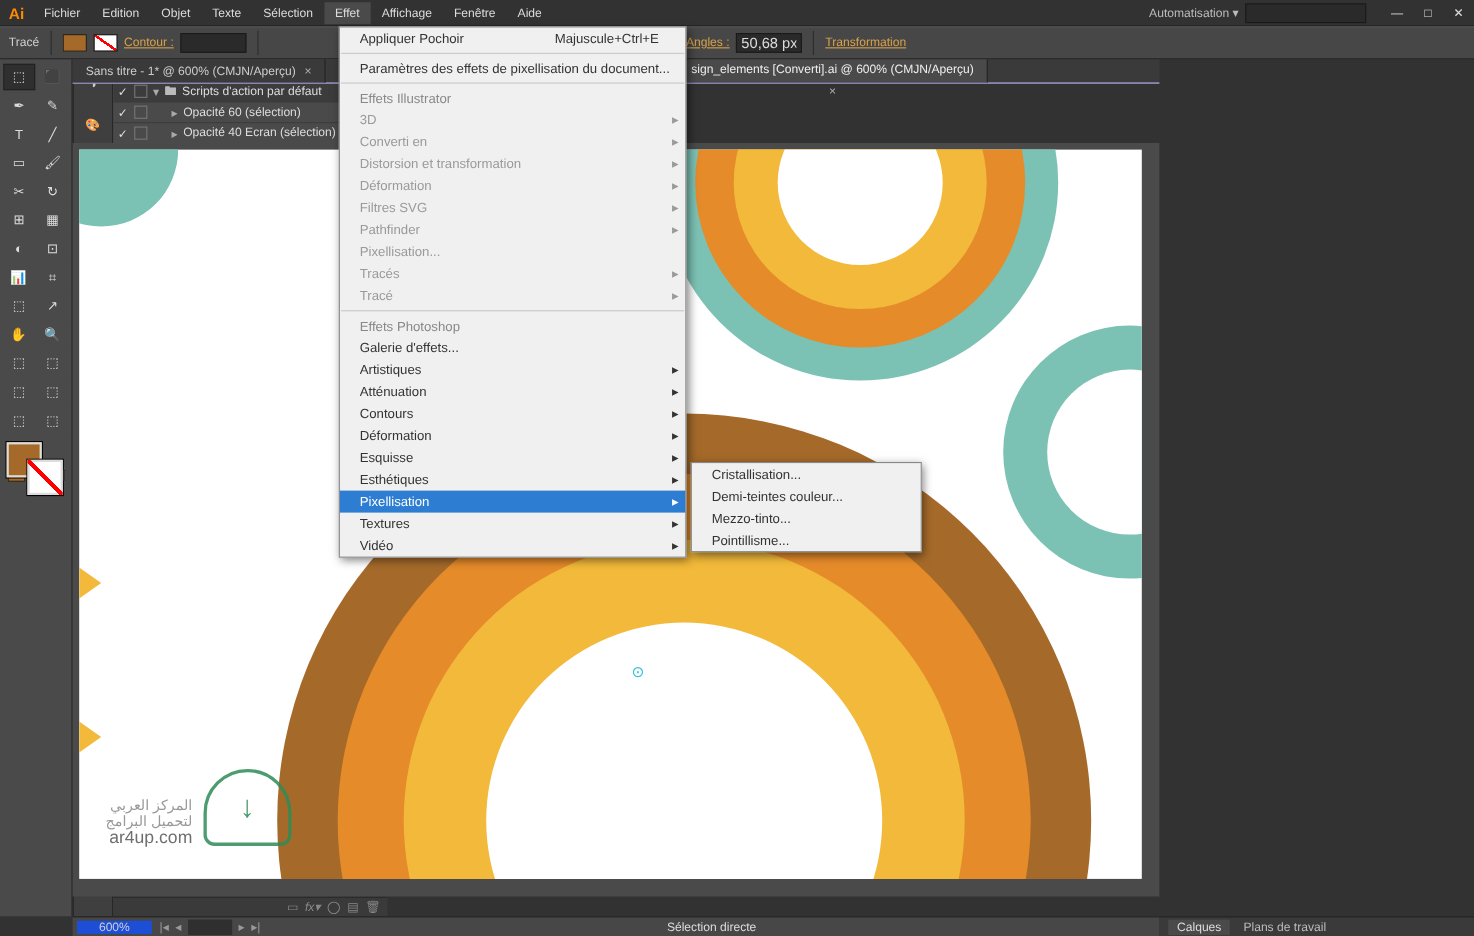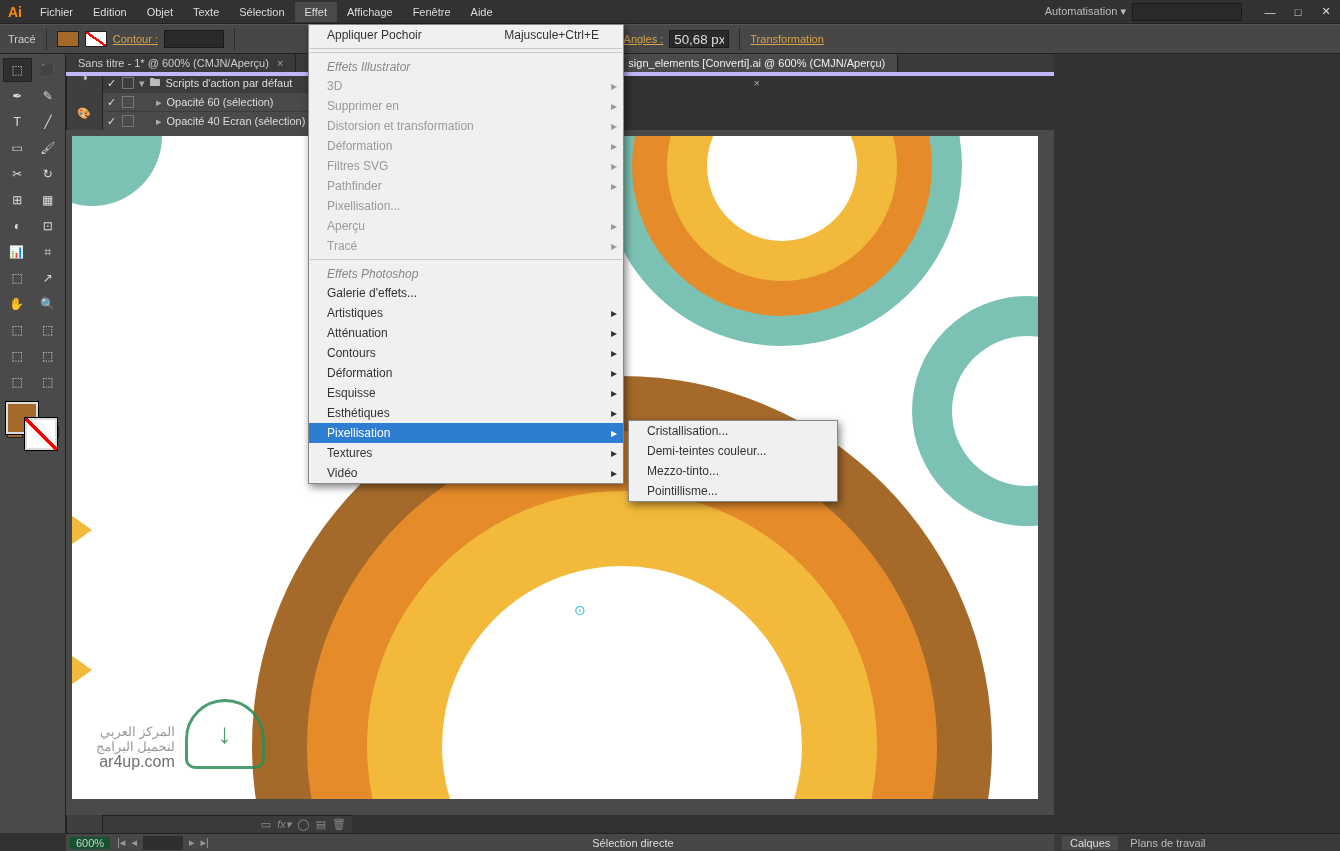--- a/index.html
+++ b/index.html
@@ -25,21 +25,21 @@
 .workrow { position: absolute; top: 54px; left: 0; right: 0; bottom: 18px; display: flex; }
 .toolbox { width: 66px; background: #4a4a4a; border-right: 1px solid #222; display: grid; grid-template-columns: 1fr 1fr; grid-auto-rows: 24px; gap: 2px; padding: 4px 3px; align-content: start; }
 .toolbtn { background: #4a4a4a; border: 1px solid transparent; display: flex; align-items: center; justify-content: center; color: #ddd; font-size: 12px; }
 .toolbtn.sel { background: #2f2f2f; border: 1px solid #222; }
 .colorwell { grid-column: 1 / span 2; height: 58px; position: relative; margin-top: 6px; }
 .colorwell .fg { position: absolute; width: 32px; height: 32px; background: #a56a2a; border: 2px solid #ddd; box-shadow: 0 0 0 1px #000; top: 0; left: 3px; }
 .colorwell .bg { position: absolute; width: 32px; height: 32px; background: #fff; border: 2px solid #ddd; box-shadow: 0 0 0 1px #000; top: 16px; left: 22px; }
 .colorwell .bg::after { content: ""; position: absolute; left: -2px; top: -2px; right: -2px; bottom: -2px; background: linear-gradient(to top right, transparent 46%, red 46%, red 54%, transparent 54%); }
 
 
-.doc-tabs { position: absolute; top: 54px; left: 66px; right: 286px; height: 22px; background: #3a3a3a; display: flex; align-items: stretch; border-bottom: 4px solid #c4b5fd; font-size: 11px; z-index: 1; }
+.doc-tabs { position: absolute; top: 54px; left: 66px; right: 286px; height: 22px; background: #3a3a3a; display: flex; align-items: stretch; border-bottom: 1px solid #c4b5fd; font-size: 11px; z-index: 1; }
 .doc-tab { padding: 3px 12px; background: #3a3a3a; color: #ccc; border-right: 1px solid #222; display: flex; align-items: center; gap: 8px; }
 .doc-tab.active { background: #4a4a4a; color: #eee; flex-direction: column; }
 .tab-x { color: #aaa; }
 
 
 .canvas-wrap { position: absolute; top: 76px; left: 66px; right: 286px; bottom: 18px; background: #4a4a4a; }
 .canvas { position: absolute; inset: 6px 16px 16px 6px; background: #fff; overflow: hidden; }
 .ring { position: absolute; border-radius: 50%; }
 
 
@@ -61,35 +61,35 @@
 .docinfo { padding: 8px 10px; line-height: 15px; color: #d6d6d6; font-size: 10px; background: #4a4a4a; }
 .docinfo .h { margin-bottom: 6px; }
 
 .aspect-row { display: flex; align-items: center; height: 22px; padding: 0 6px; gap: 8px; }
 .aspect-row .eye { color: #bbb; width: 14px; }
 .aspect-row .sq { width: 14px; height: 14px; border: 1px solid #222; }
 .aspect-row .al { color: #d8a24a; text-decoration: underline; }
 
 
 .status { position: absolute; left: 66px; right: 286px; bottom: 0; height: 18px; background: #474747; border-top: 1px solid #222; display: flex; align-items: center; font-size: 11px; }
-.status .zoom { width: 40px; padding: 0 6px; background: #14532d; margin: 0 4px; text-align: center; }
+.status .zoom { width: 68px; padding: 0 6px; background: #1d4ed8; margin: 0 4px; text-align: center; }
 .status .center { flex: 1; text-align: center; color: #ddd; }
 .rstatus { position: absolute; right: 0; bottom: 0; width: 286px; height: 18px; background: #3a3a3a; border-top: 1px solid #222; display: flex; align-items: center; padding: 0 8px; gap: 12px; color: #bbb; }
 .rstatus .act { background: #4a4a4a; padding: 1px 8px; color: #ddd; }
 
 
 .menu { position: absolute; background: #f0f0f0; color: #333; border: 1px solid #888; box-shadow: 2px 3px 8px rgba(0,0,0,0.5); font-size: 12px; z-index: 100; }
 .menu .mi { padding: 3px 24px 3px 18px; display: flex; justify-content: space-between; gap: 30px; white-space: nowrap; position: relative; }
 .menu .mi .arrow { position: absolute; right: 6px; color: #333; }
 .menu .mi.sel { background: #2d7dd2; color: #fff; }
 .menu .mi.sel .arrow { color: #fff; }
 .menu .mi.dis { color: #9a9a9a; }
 .menu .mi.dis .arrow { color: #9a9a9a; }
 .menu hr { border: none; border-top: 1px solid #c8c8c8; margin: 3px 1px; }
-.menu .mh { padding: 4px 18px 2px; color: #888; font-style: italic; }
+.menu .mh { padding: 4px 18px 2px; color: #888; }
 
 
 .watermark { position: absolute; left: 8px; bottom: 30px; display: flex; align-items: flex-end; gap: 10px; opacity: 0.85; pointer-events: none; margin-left: 16px; }
 .watermark .txt { text-align: right; color: #888; font-size: 13px; line-height: 15px; }
 .watermark .cloud { width: 80px; height: 70px; border: 3px solid #2e8b57; border-radius: 40px 40px 10px 10px; position: relative; display:flex; align-items:center; justify-content:center; }
 .watermark .cloud::after { content: "↓"; color: #2e8b57; font-size: 28px; font-weight: bold; }
 </style>
 </head>
 <body>
 
@@ -385,28 +385,29 @@
     </div>
   </div>
 </div>
 
 <div class="menu" id="effet-menu" style="left:308px;top:24px;width:316px">
     <div class="mi">
       <span>Appliquer Pochoir</span>
       <span>Majuscule+Ctrl+E</span>
     </div>
     <hr>
+    <div class="mi">Paramètres des effets de pixellisation du document...</div>
     <hr>
     <div class="mh">Effets Illustrator</div>
     <div class="mi dis">
       <span>3D</span>
       <span class="arrow">▸</span>
     </div>
     <div class="mi dis">
-      <span>Supprimer en</span>
+      <span>Converti en</span>
       <span class="arrow">▸</span>
     </div>
     <div class="mi dis">
       <span>Distorsion et transformation</span>
       <span class="arrow">▸</span>
     </div>
     <div class="mi dis">
       <span>Déformation</span>
       <span class="arrow">▸</span>
     </div>
@@ -415,21 +416,21 @@
       <span class="arrow">▸</span>
     </div>
     <div class="mi dis">
       <span>Pathfinder</span>
       <span class="arrow">▸</span>
     </div>
     <div class="mi dis">
       <span>Pixellisation...</span>
     </div>
     <div class="mi dis">
-      <span>Aperçu</span>
+      <span>Tracés</span>
       <span class="arrow">▸</span>
     </div>
     <div class="mi dis">
       <span>Tracé</span>
       <span class="arrow">▸</span>
     </div>
     <hr>
     <div class="mh">Effets Photoshop</div>
     <div class="mi">Galerie d'effets...</div>
     <div class="mi">

